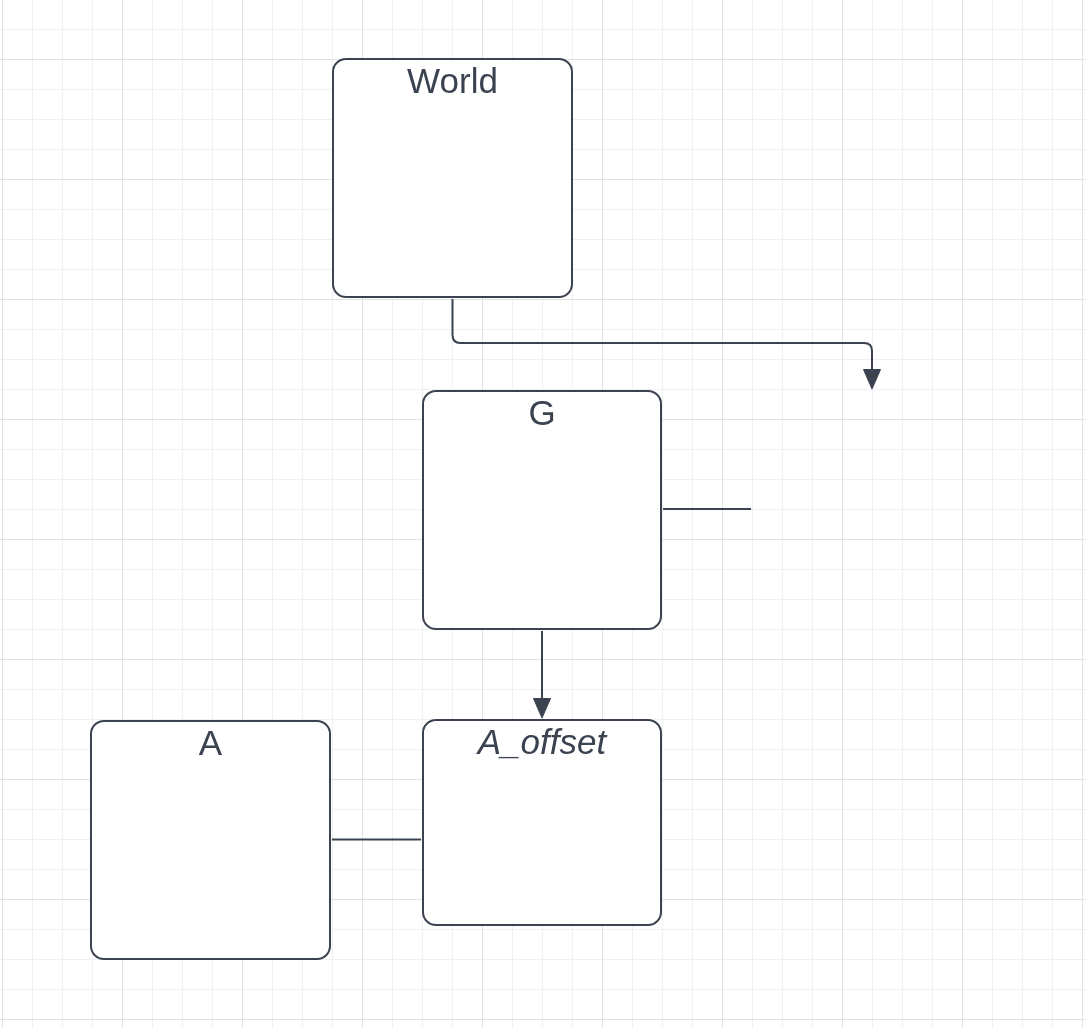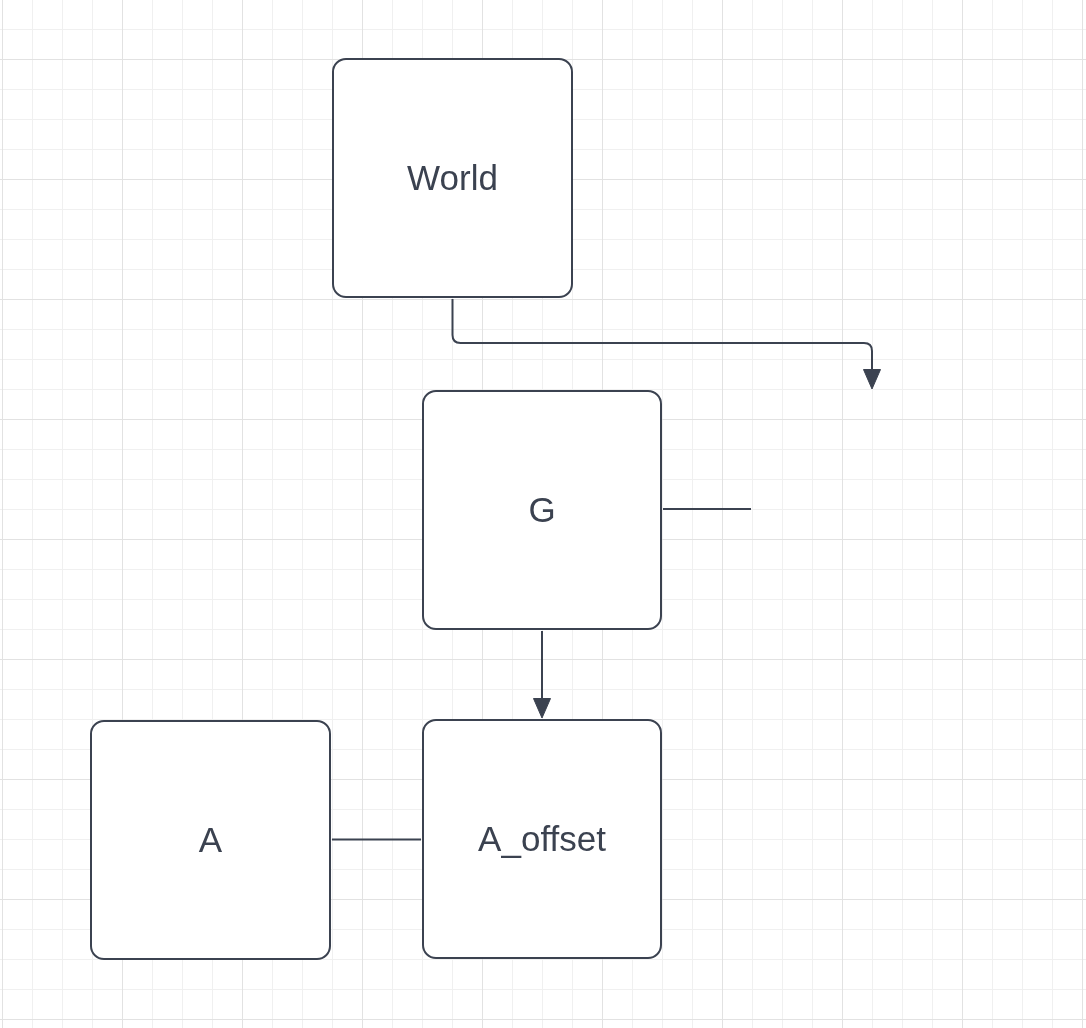--- a/index.html
+++ b/index.html
@@ -48,35 +48,34 @@
     fill: var(--stroke);
     stroke: var(--stroke);
     stroke-width: 1;
   }
   .node {
     position: absolute;
     background: var(--node-fill);
     border: 2px solid var(--stroke);
     border-radius: 14px;
     display: flex;
-    align-items: center;
     justify-content: center;
   }
   .node-label {
     color: var(--stroke);
     font-size: 35px;
     line-height: 1.2;
     white-space: nowrap;
     text-align: center;
   }
   .node-world    { left: 332px; top:  58px; width: 241px; height: 240px; }
   .node-g        { left: 422px; top: 390px; width: 240px; height: 240px; }
   .node-g-offset { left: 752px; top: 390px; width: 240px; height: 239px; }
   .node-a        { left:  90px; top: 720px; width: 241px; height: 240px; }
-  .node-a-offset { left: 422px; top: 719px; width: 240px; height: 240px; }
+  .node-a-offset { left: 422px; top: 719px; width: 240px; height: 207px; font-style: italic; }
 </style>
 </head>
 <body>
 
 <div class="canvas">
 
   <svg class="edge-layer" viewBox="0 0 1086 1028" xmlns="http://www.w3.org/2000/svg">
 
     <g class="edge">
       <path d="M 452.5 299 L 452.5 335 Q 452.5 343 460.5 343 L 864 343 Q 872 343 872 351 L 872 369"></path>

